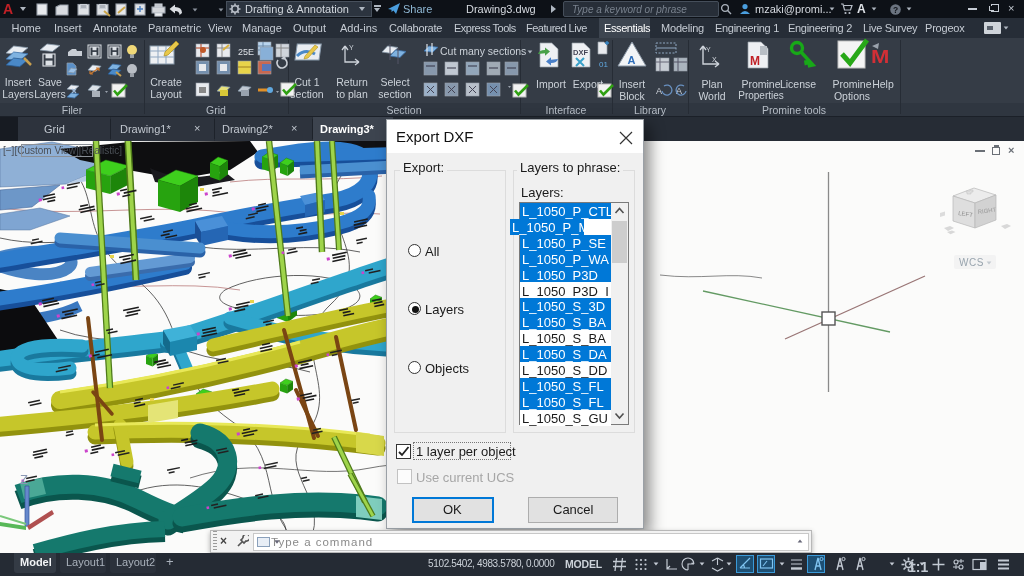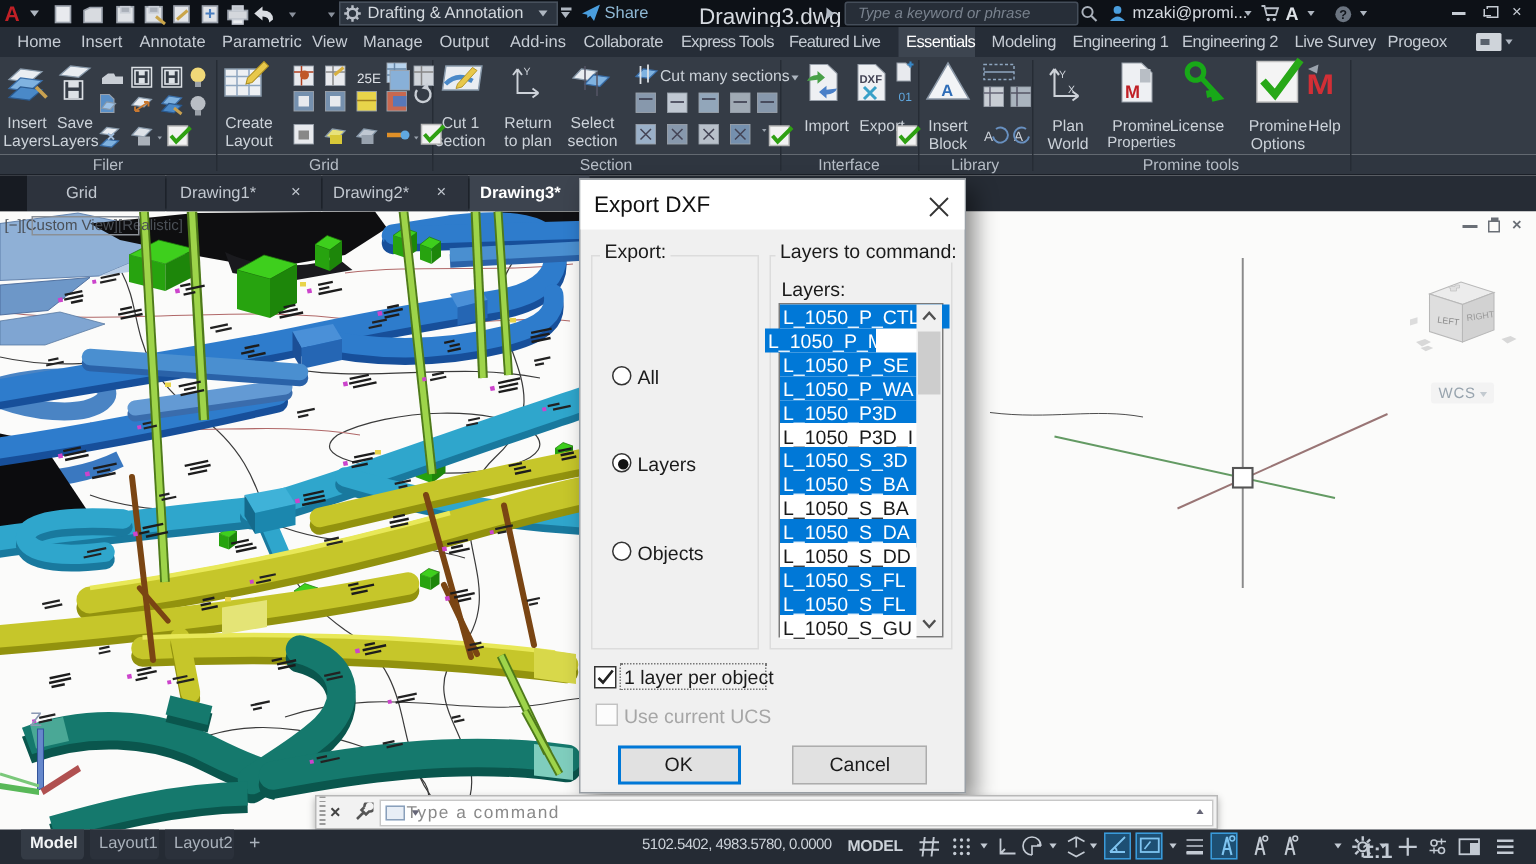--- a/index.html
+++ b/index.html
@@ -45,21 +45,21 @@
     </g>
   </svg>
 <div class="txt" style="left:245px;top:3px;font-size:11px;color:#d3d8de">Drafting &amp; Annotation</div>
 <div class="car" style="left:359px;top:7px"></div>
 <div class="abs" style="left:374px;top:5px;width:7px;height:1.5px;background:#aeb6c0"></div>
 <div class="car" style="left:374px;top:8px"></div>
 <svg class="abs" style="left:388px;top:3px" width="13" height="12" viewBox="0 0 13 12">
     <path d="M0 6 L12 0 L8 11 L5.5 7.5 L3.5 9 L3.5 6.8 Z" fill="#4a9ede"></path>
   </svg>
 <div class="txt" style="left:403px;top:3px;font-size:11px;color:#8fb8d4">Share</div>
-<div class="txt" style="left:466px;top:3px;font-size:15px;color:#d6dae0">Drawing3.dwg</div>
+<div class="txt" style="left:466px;top:3px;font-size:11px;color:#d6dae0">Drawing3.dwg</div>
 <div class="abs" style="left:551px;top:5px;width:0;height:0;border-top:4px solid transparent;border-bottom:4px solid transparent;border-left:5px solid #aeb6c0"></div>
 <div class="abs" style="left:563px;top:1px;width:156px;height:16px;background:#272e38;border:1px solid #454e5a;border-radius:2px"></div>
 <div class="txt" style="left:572px;top:3.5px;font-size:10px;font-style:italic;color:#79828e">Type a keyword or phrase</div>
 <svg class="abs" style="left:720px;top:3px" width="12" height="12" viewBox="0 0 12 12">
     <circle cx="5" cy="5" r="3.4" fill="none" stroke="#aab1bb" stroke-width="1.3"></circle>
     <path d="M7.6 7.6 L11 11" stroke="#aab1bb" stroke-width="1.4"></path>
   </svg>
 <svg class="abs" style="left:739px;top:3px" width="12" height="12" viewBox="0 0 12 12">
     <circle cx="6" cy="3.6" r="2.6" fill="#4a9ede"></circle>
     <path d="M1 11 q5 -6 10 0 z" fill="#4a9ede"></path>
@@ -654,31 +654,31 @@
 
 <div class="abs" style="left:386px;top:119px;width:258px;height:410px;background:#f0f0f0;border:1px solid #9aa0a6;box-shadow:6px 6px 14px rgba(0,0,0,0.45)">
 <div class="abs" style="left:0;top:0;width:256px;height:33px;background:#ffffff"></div>
 <div class="txt" style="left:9px;top:8px;font-size:15px;color:#111">Export DXF</div>
 <svg class="abs" style="left:232px;top:11px" width="14" height="14" viewBox="0 0 14 14">
       <path d="M1 1 L13 13 M13 1 L1 13" stroke="#333" stroke-width="1.2"></path>
     </svg>
 <div class="abs" style="left:7px;top:50px;width:112px;height:263px;border:1px solid #dcdcdc"></div>
 <div class="txt" style="left:13px;top:40px;font-size:13px;color:#1a1a1a;background:#f0f0f0;padding:0 3px">Export:</div>
 <div class="abs" style="left:126px;top:50px;width:122px;height:263px;border:1px solid #dcdcdc"></div>
-<div class="txt" style="left:130px;top:40px;font-size:13px;color:#1a1a1a;background:#f0f0f0;padding:0 3px">Layers to command:</div>
+<div class="txt" style="left:130px;top:40px;font-size:13px;color:#1a1a1a;background:#f0f0f0;padding:0 3px">Layers to phrase:</div>
 <div class="txt" style="left:134px;top:65px;font-size:13px;color:#1a1a1a">Layers:</div>
 <div class="abs" style="left:21px;top:124px;width:13px;height:13px;border:1px solid #333;border-radius:50%;background:#fff"></div>
     <div class="txt" style="left:38px;top:124px;font-size:13px;color:#1a1a1a">All</div>
 <div class="abs" style="left:21px;top:182px;width:13px;height:13px;border:1px solid #333;border-radius:50%;background:#fff"></div>
     <div class="abs" style="left:25px;top:186px;width:7px;height:7px;border-radius:50%;background:#111"></div>
     <div class="txt" style="left:38px;top:182px;font-size:13px;color:#1a1a1a">Layers</div>
 <div class="abs" style="left:21px;top:241px;width:13px;height:13px;border:1px solid #333;border-radius:50%;background:#fff"></div>
     <div class="txt" style="left:38px;top:241px;font-size:13px;color:#1a1a1a">Objects</div>
 <div class="abs" style="left:132px;top:82px;width:110px;height:223px;background:#fff;border:1px solid #7a7a7a"></div>
-<div class="abs" style="left:133px;top:83px;width:113px;height:15.9px;background:#0078d7;overflow:hidden">
+<div class="abs" style="left:133px;top:83px;width:91px;height:15.9px;background:#0078d7;overflow:hidden">
       <span style="position:absolute;left:2px;top:1px;font-size:13px;color:#ffffff;white-space:nowrap">L_1050_P_CTL</span>
     </div>
 <div class="abs" style="left:123px;top:98.9px;width:74px;height:15.9px;background:#0078d7;overflow:hidden">
       <span style="position:absolute;left:2px;top:1px;font-size:13px;color:#ffffff;white-space:nowrap">L_1050_P_MP</span>
     </div>
 <div class="abs" style="left:133px;top:114.80000000000001px;width:91px;height:15.9px;background:#0078d7;overflow:hidden">
       <span style="position:absolute;left:2px;top:1px;font-size:13px;color:#ffffff;white-space:nowrap">L_1050_P_SE</span>
     </div>
 <div class="abs" style="left:133px;top:130.70000000000002px;width:91px;height:15.9px;background:#0078d7;overflow:hidden">
       <span style="position:absolute;left:2px;top:1px;font-size:13px;color:#ffffff;white-space:nowrap">L_1050_P_WA</span>

